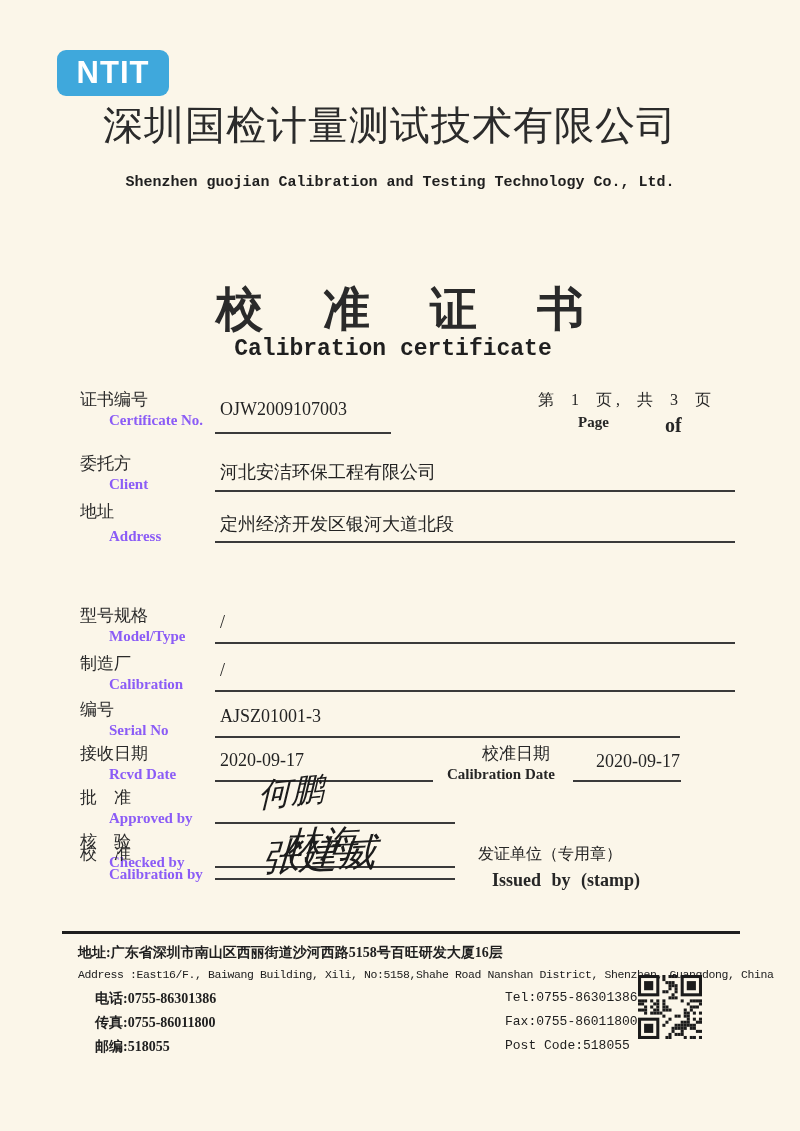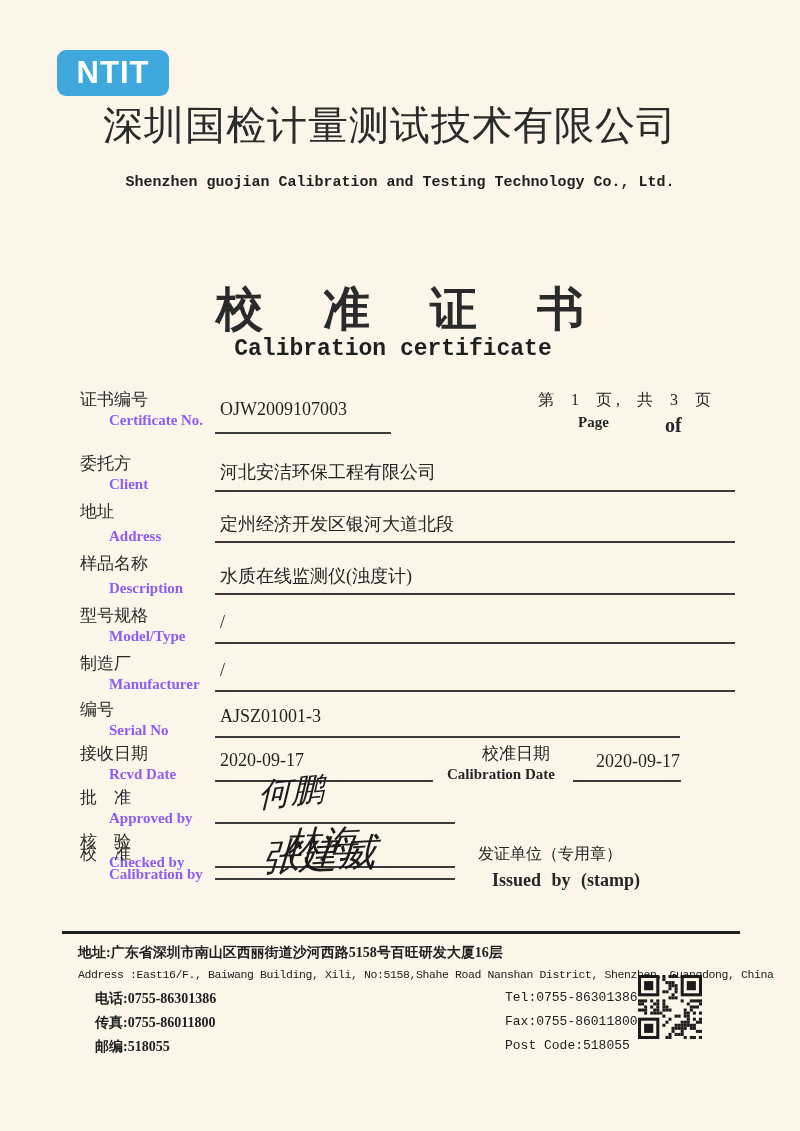--- a/index.html
+++ b/index.html
@@ -124,37 +124,31 @@
     <div class="uline u-long"></div>
   </div>
 
   <div class="row" style="top:498px">
     <div class="lcn">地址</div>
     <div class="len" style="top:30px">Address</div>
     <div class="val" style="top:14px">定州经济开发区银河大道北段</div>
     <div class="uline u-long" style="top:43px"></div>
   </div>
 
-  <div class="row" style="top:550px">
-    <div class="lcn">样品名称</div>
-    <div class="len" style="top:30px">Description</div>
-    <div class="val" style="top:14px">水质在线监测仪(浊度计)</div>
-    <div class="uline u-long" style="top:43px"></div>
-  </div>
 
   <div class="row" style="top:602px">
     <div class="lcn">型号规格</div>
     <div class="len">Model/Type</div>
     <div class="val">/</div>
     <div class="uline u-long"></div>
   </div>
 
   <div class="row" style="top:650px">
     <div class="lcn">制造厂</div>
-    <div class="len">Manufacturer</div>
+    <div class="len">Calibration</div>
     <div class="val">/</div>
     <div class="uline u-long"></div>
   </div>
 
   <div class="row" style="top:696px">
     <div class="lcn">编号</div>
     <div class="len">Serial No</div>
     <div class="val">AJSZ01001-3</div>
     <div class="uline u-serial"></div>
   </div>

